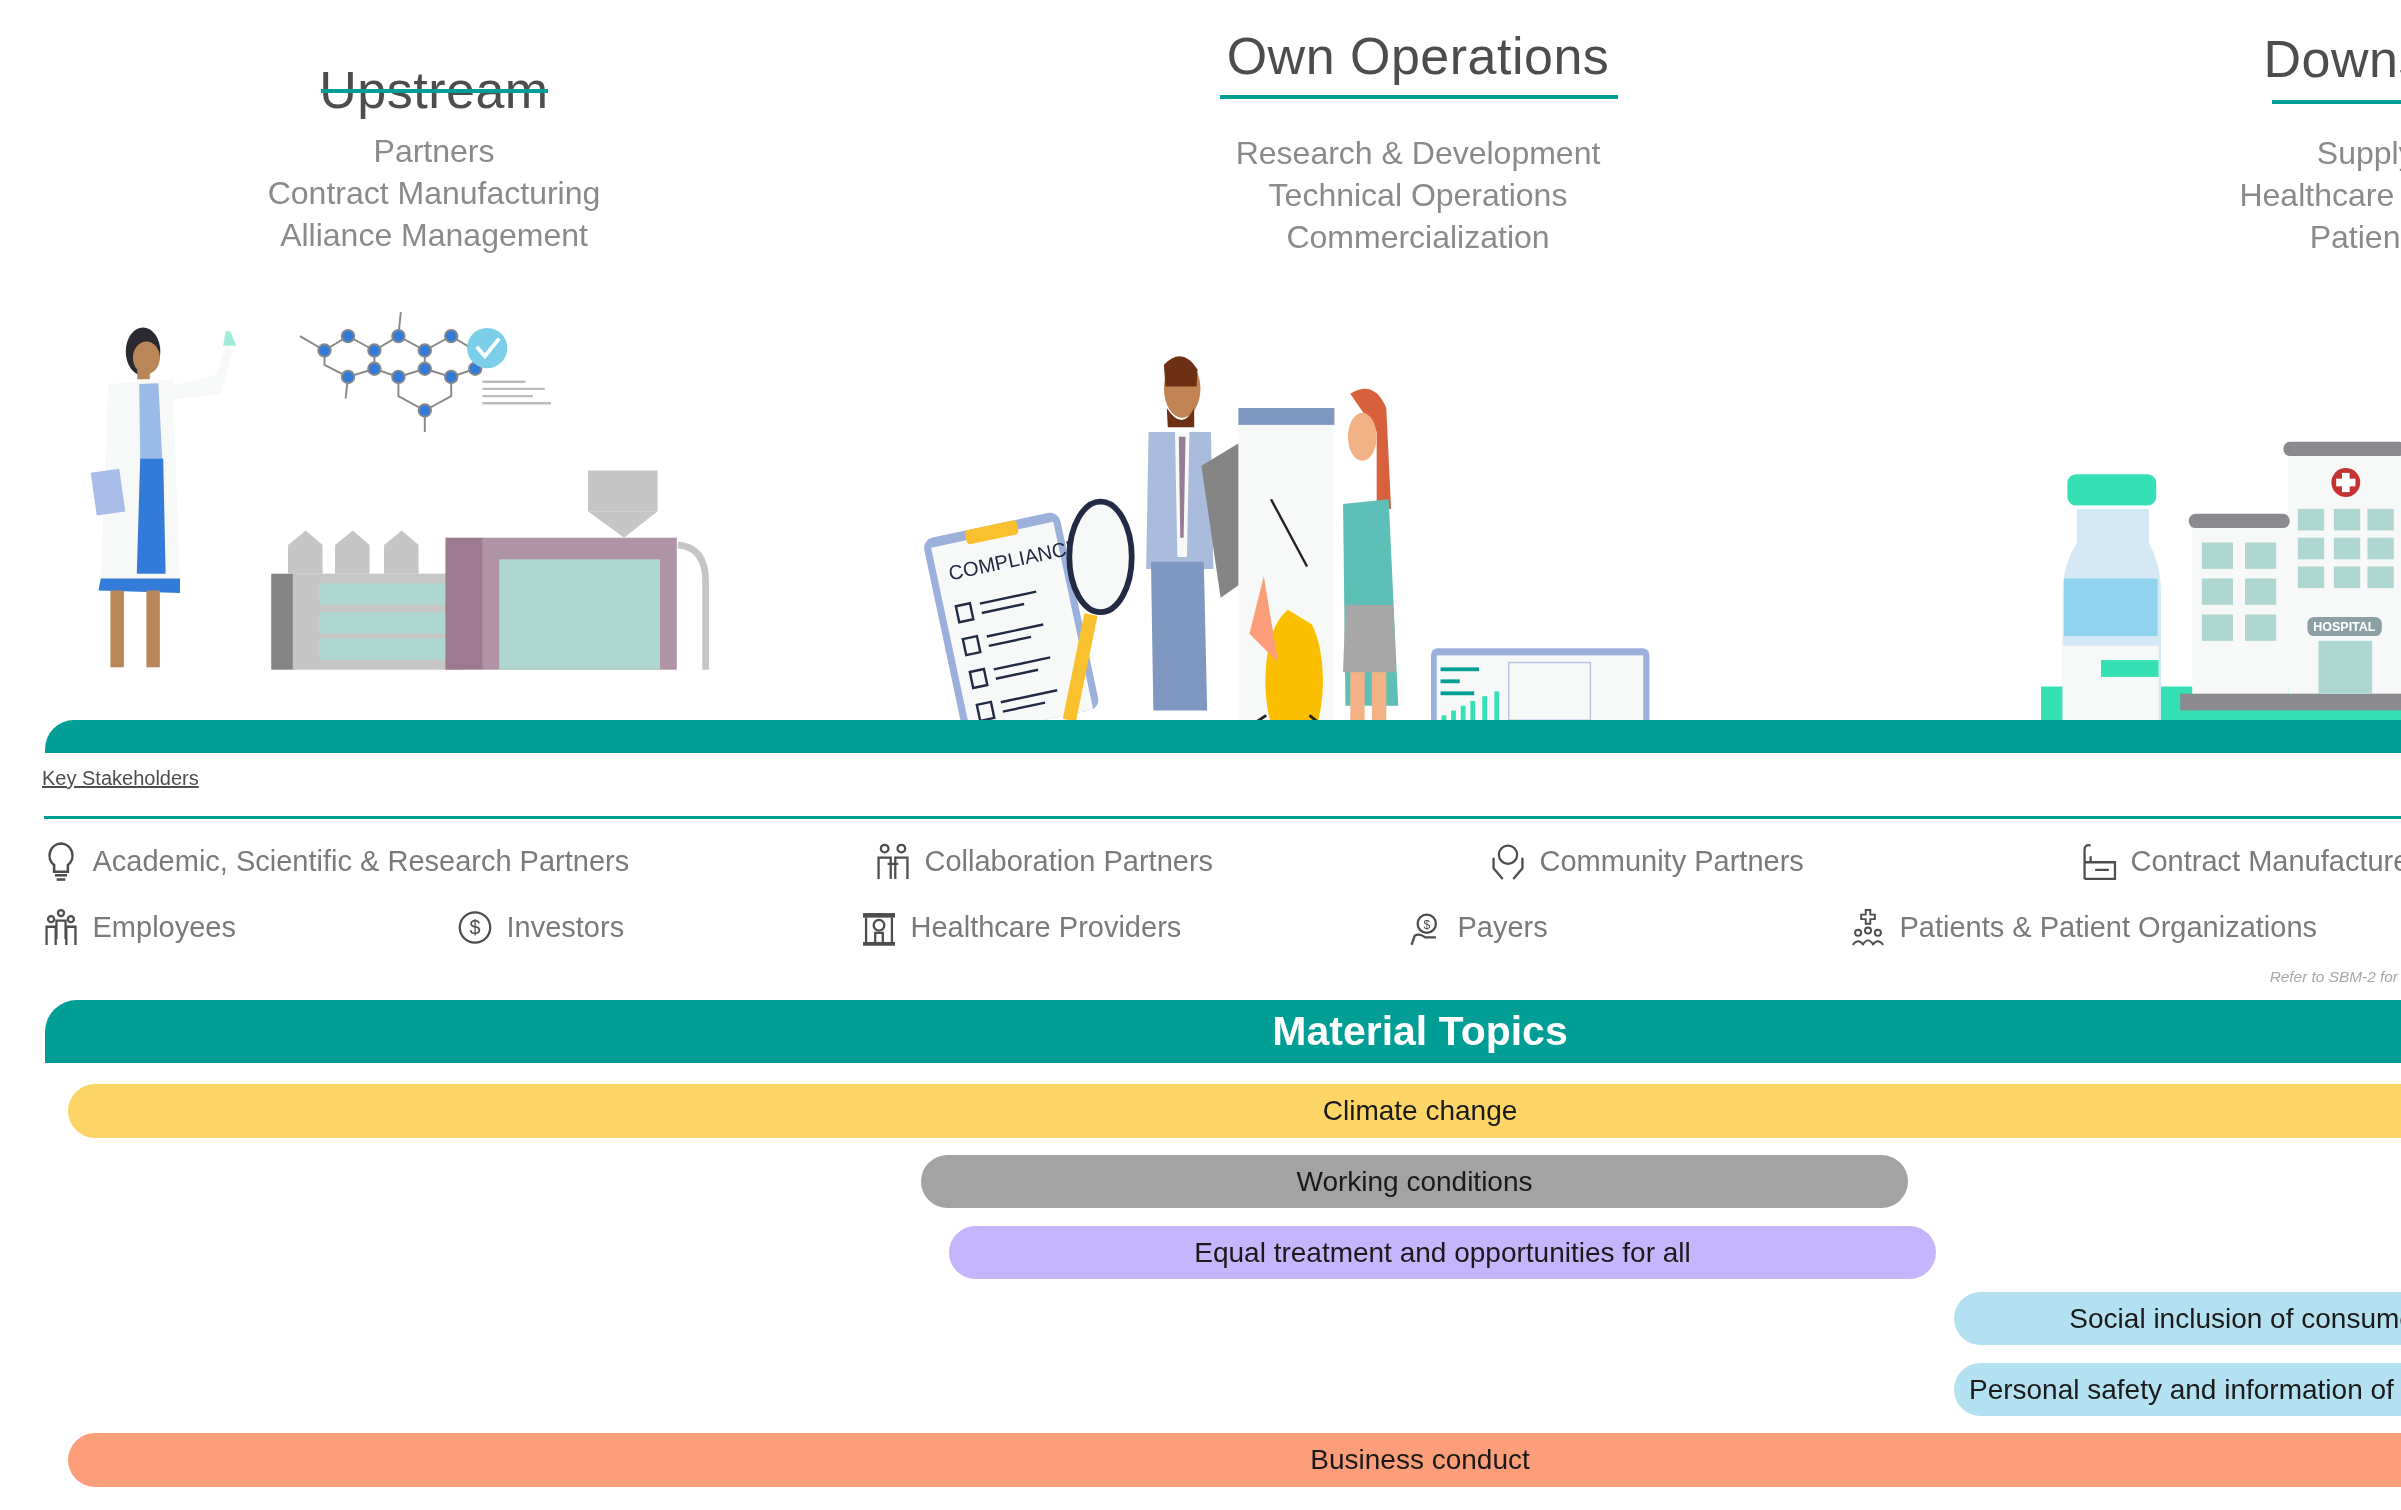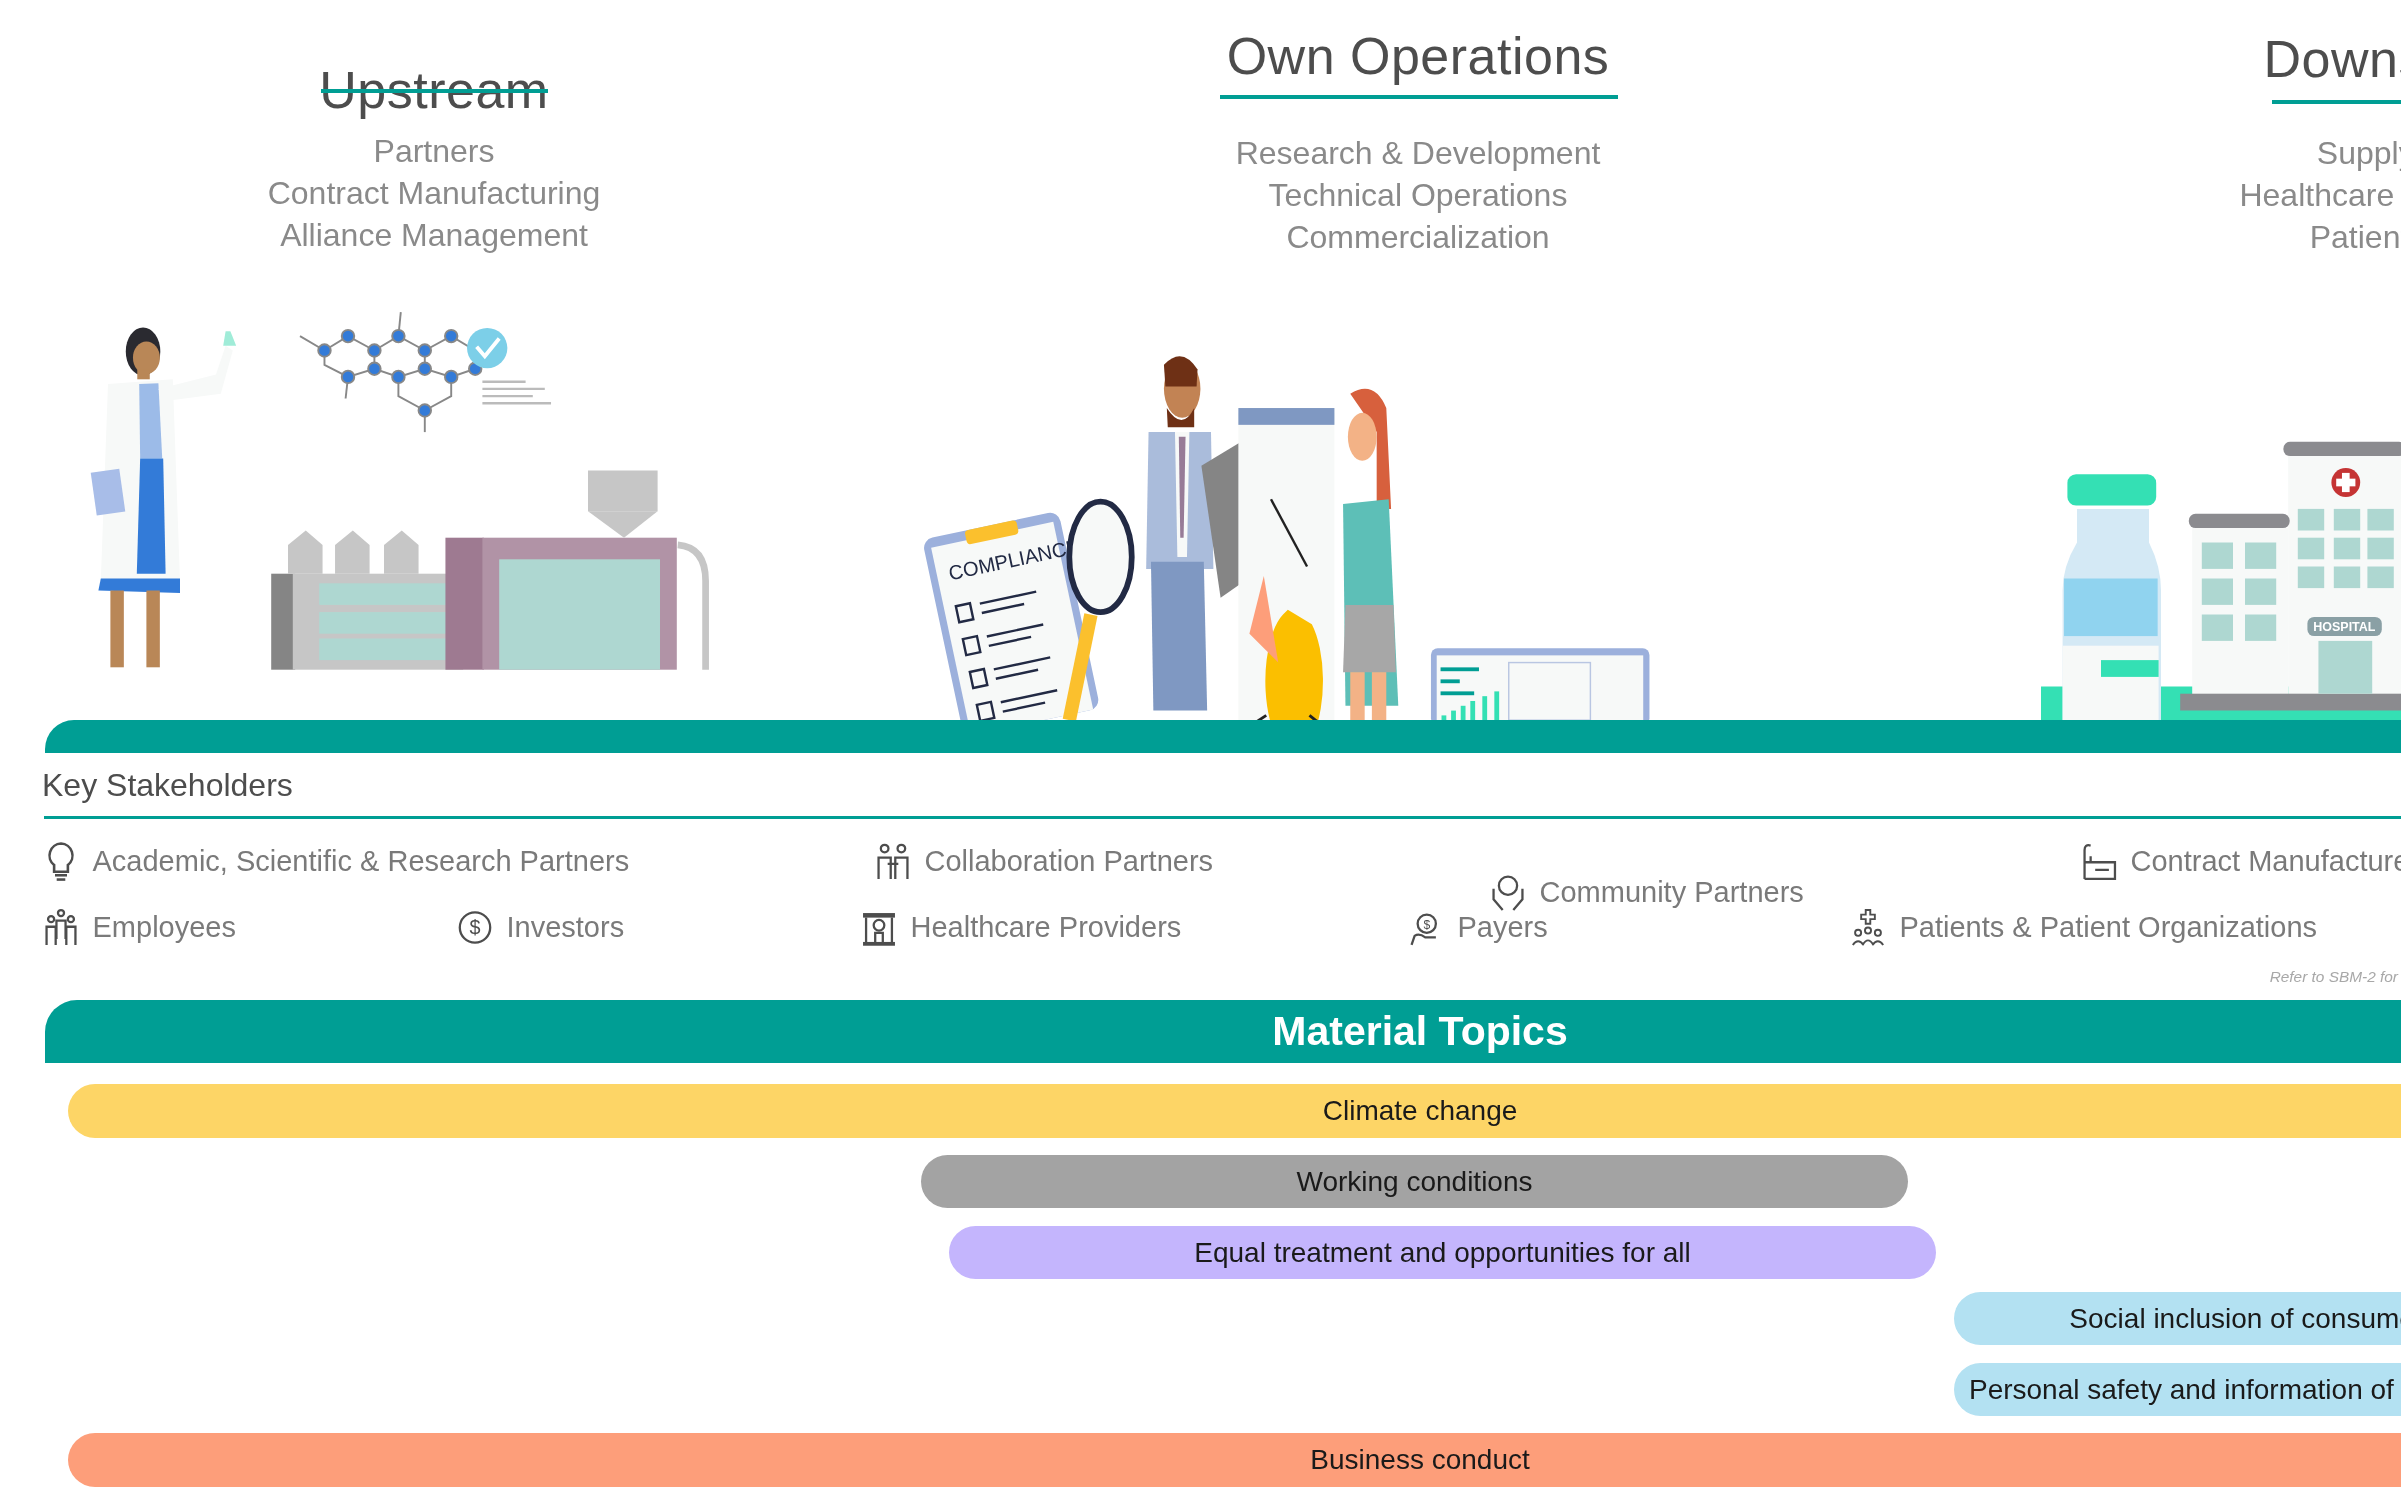--- a/index.html
+++ b/index.html
@@ -1,21 +1,21 @@
 <!DOCTYPE html>
 <html style="font-size:7.7px"><head>
 <meta charset="utf-8">
 <style>
   html, body { margin:0; padding:0; background:#ffffff; }
   body { width:2831px; height:1510px; position:relative; overflow:hidden; font-family:"Liberation Sans", sans-serif; }
   .stage-title { position:absolute; top:29px; width:624px; text-align:center; font-size:52px; color:#4d4d4d; letter-spacing:0.5px; }
   .stage-underline { position:absolute; height:4.3px; background:#009e94; }
   .stage-sub { position:absolute; width:624px; text-align:center; font-size:32px; color:#8a8a8a; line-height:42px; }
   .ground { position:absolute; left:45px; top:720px; width:2750px; height:33px; background:#009e94; border-radius:29px 29px 0 0; }
-  .ks-label { position:absolute; left:42px; top:767px; font-size:32px; color:#4d4d4d; }
+  .ks-label { position:absolute; left:42px; top:767px; font-size:20px; color:#4d4d4d;text-decoration:underline; }
   .ks-line { position:absolute; left:44px; top:816px; width:2751px; height:3.4px; background:#009e94; }
   .sh { position:absolute; display:flex; align-items:center; gap:12.5px; font-size:29px; color:#7a7a7a; white-space:nowrap; }
   .sh svg { width:38px; height:43px; flex:none; }
   .footnote { position:absolute; right:72px; top:968px; font-size:15.4px; font-style:italic; color:#a8a8a8; }
   .mt-bar { position:absolute; left:45px; top:1000px; width:2750px; height:63px; background:#009e94; border-radius:32px 32px 0 0; color:#ffffff; font-size:41px; text-align:center; line-height:63px; font-weight:bold; }
   .pill { position:absolute; border-radius:27px; text-align:center; font-size:28px; color:#1a1a1a; line-height:53px; height:53px; white-space:nowrap; }
   svg.illu { position:absolute; }
 </style>
 </head>
 <body>
@@ -267,21 +267,21 @@
   <span>Academic, Scientific &amp; Research Partners</span>
 </div>
 <div class="sh" style="left:874px; top:840px;">
   <svg viewBox="0 0 50 50">
       <circle cx="14" cy="8" r="5" fill="none" stroke="#4d4d4d" stroke-width="3"></circle>
       <circle cx="36" cy="8" r="5" fill="none" stroke="#4d4d4d" stroke-width="3"></circle>
       <path d="M6 48 V20 h16 V48 M28 48 V20 h16 V48 M18 28 h14" fill="none" stroke="#4d4d4d" stroke-width="3"></path>
     </svg>
   <span>Collaboration Partners</span>
 </div>
-<div class="sh" style="left:1489px; top:840px;margin-top:31px;">
+<div class="sh" style="left:1489px; top:840px;">
   <svg viewBox="0 0 50 50">
       <circle cx="25" cy="16" r="12" fill="none" stroke="#4d4d4d" stroke-width="3"></circle>
       <path d="M6 20 v14 l12 14 M44 20 v14 l-12 14" fill="none" stroke="#4d4d4d" stroke-width="3"></path>
     </svg>
   <span>Community Partners</span>
 </div>
 <div class="sh" style="left:2080px; top:840px;">
   <svg viewBox="0 0 50 50">
       <path d="M6 48 V10 q0-8 8-6 M6 48 h40 V26 h-40 M14 26 v-8 M20 36 h18" fill="none" stroke="#4d4d4d" stroke-width="3"></path>
     </svg>

